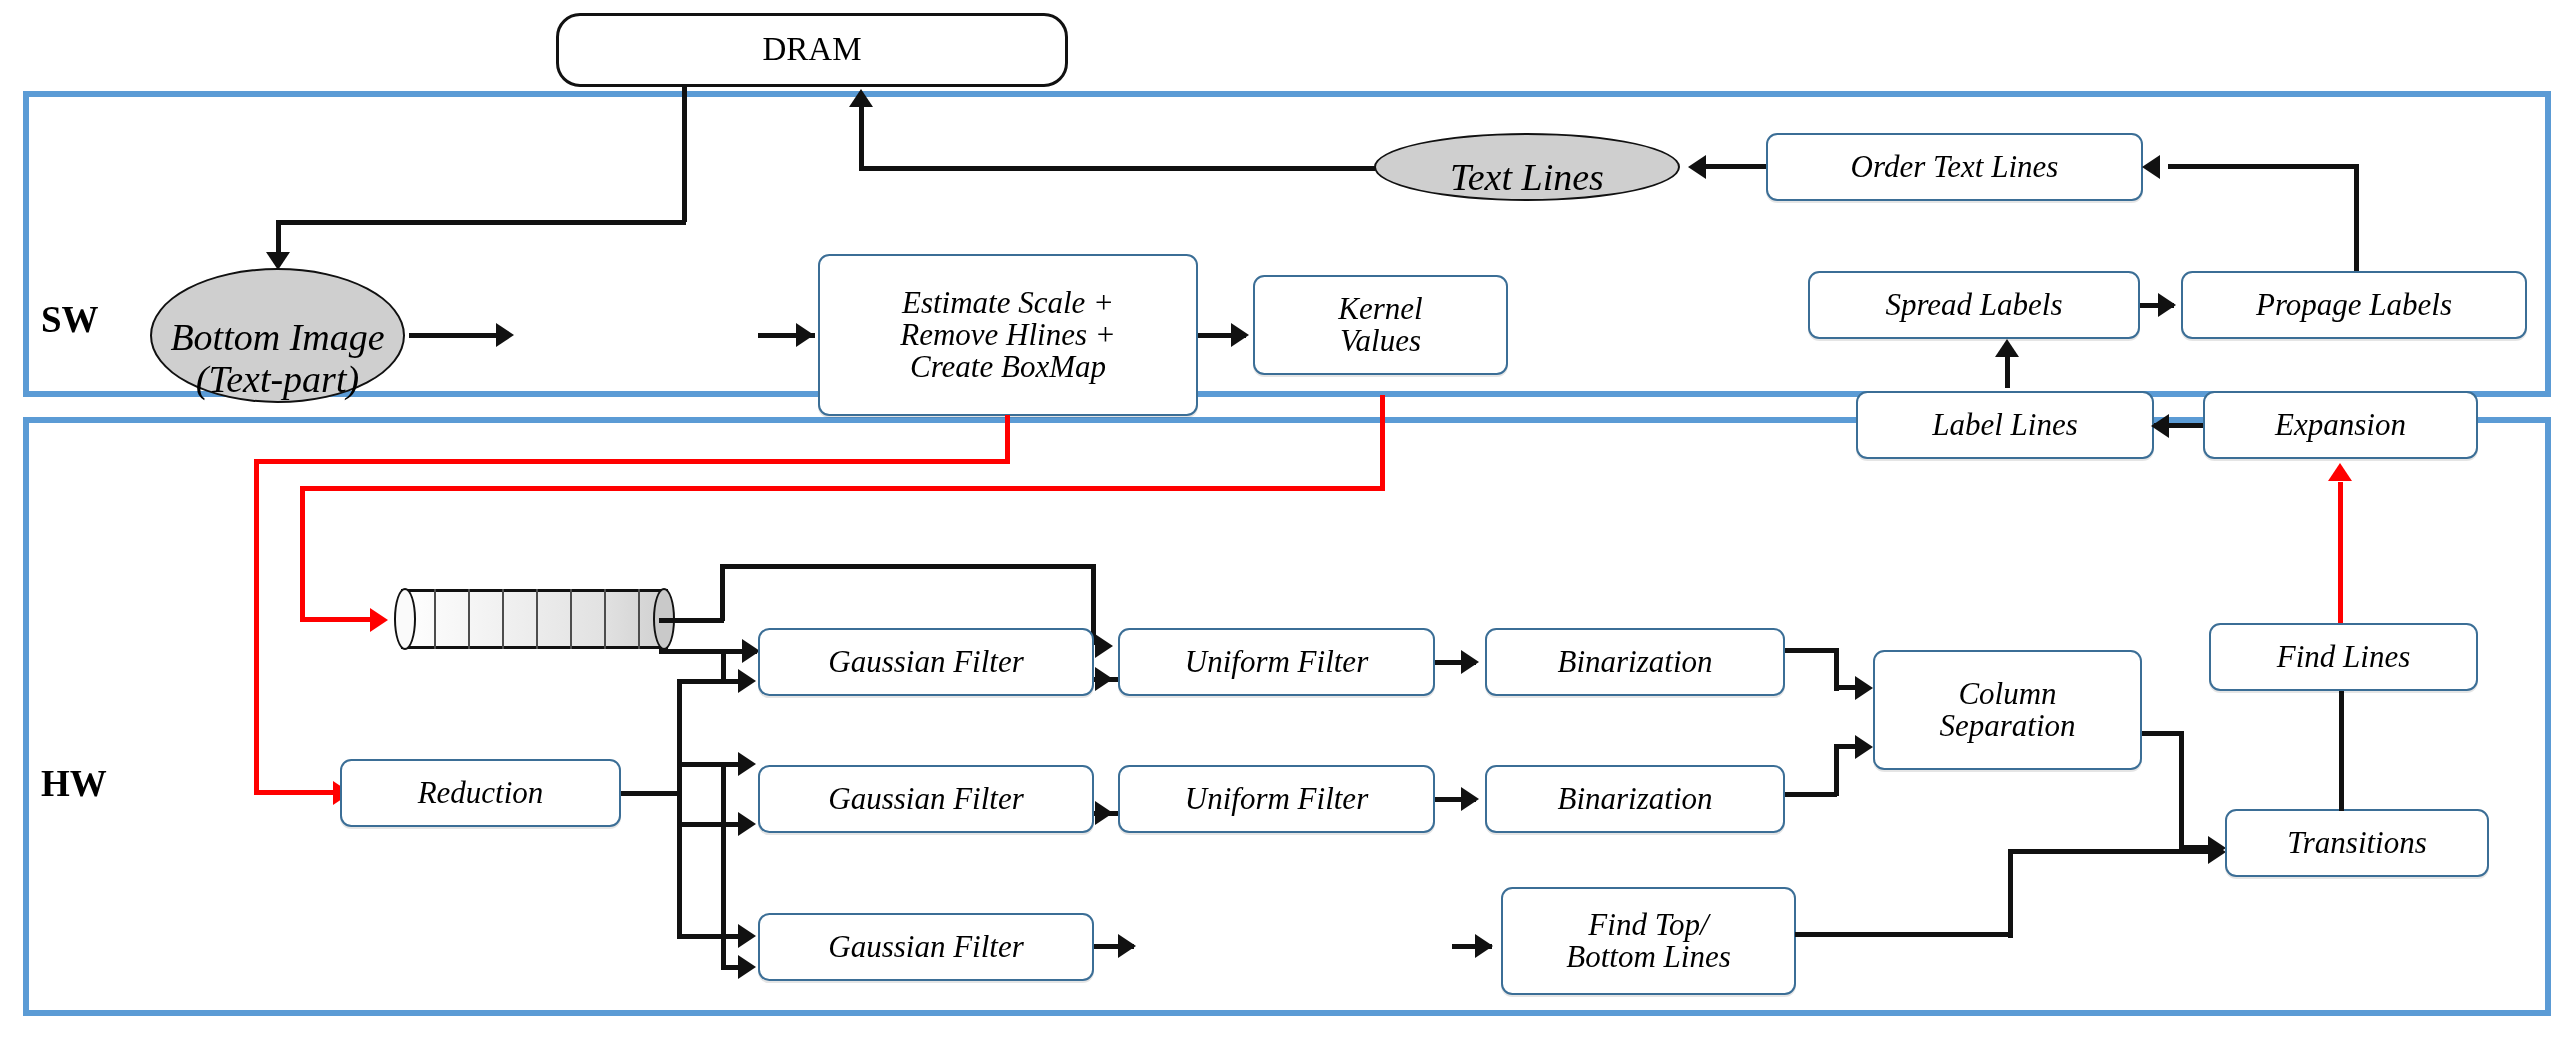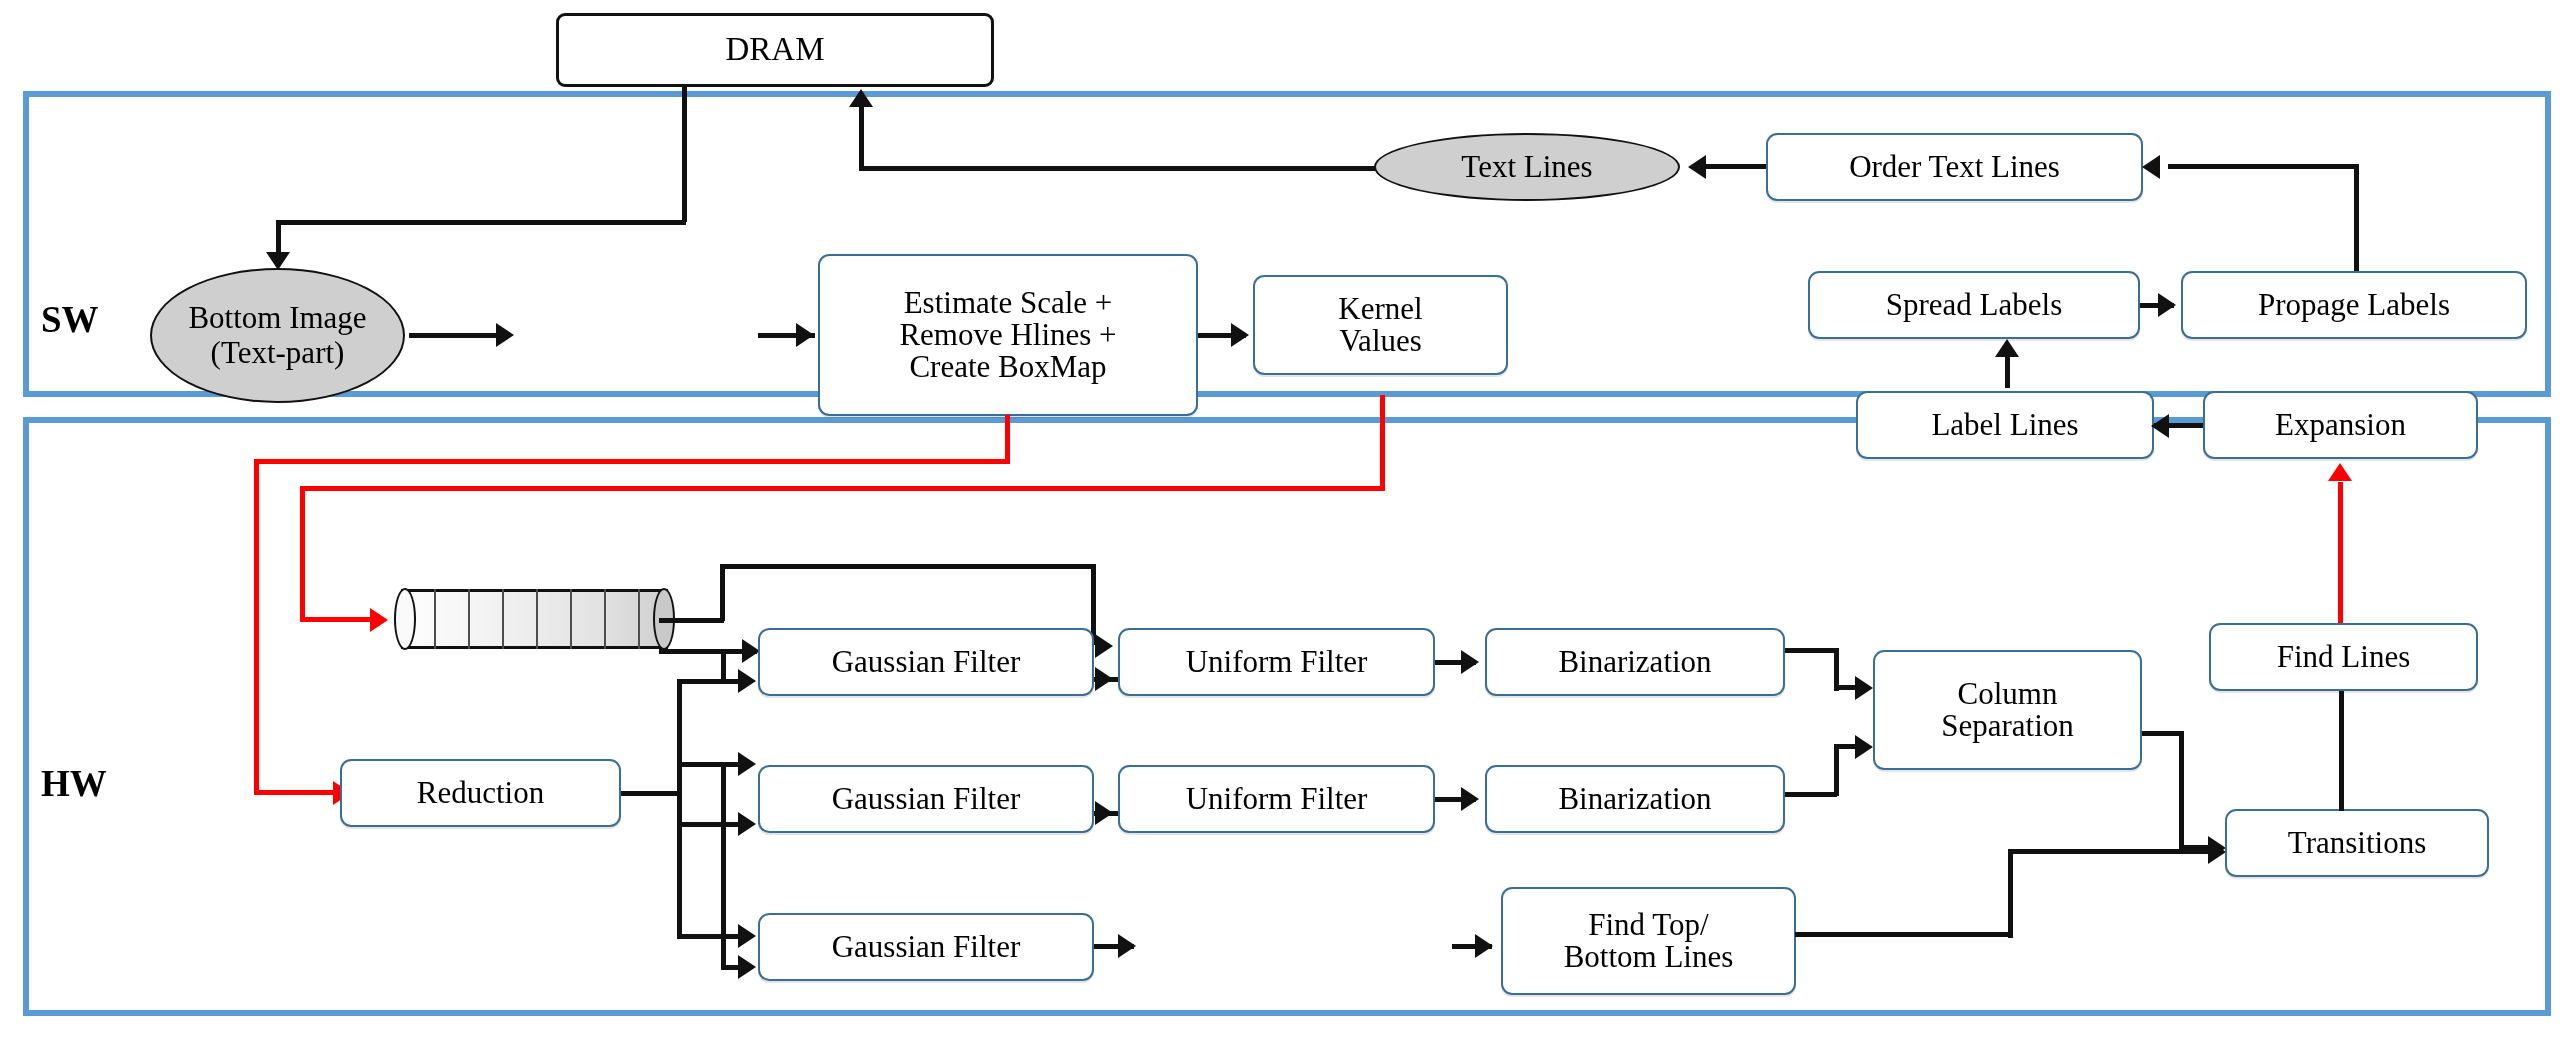--- a/index.html
+++ b/index.html
@@ -11,31 +11,31 @@
 
   
   .part-label{position:absolute;font-family:"Liberation Serif","DejaVu Serif",serif;
               font-weight:bold;font-size:37px;color:#000;line-height:1;}
 
   
   .pbox{position:absolute;box-sizing:border-box;border:2.8px solid #3b6e96;border-radius:11.3px;
         background:#ffffff;display:flex;align-items:center;justify-content:center;
         text-align:center;color:#000;font-size:31px;line-height:1.03;
         padding:1.4px 7px;box-shadow:0 2.1px 0 rgba(0,0,0,0.10);}
-  .pbox span{display:block;white-space:pre-line;}
+  .pbox span{display:block;white-space:pre-line;font-style:italic;}
 
   
   .dram{position:absolute;box-sizing:border-box;border:3.5px solid #111;border-radius:24px;
         background:#fff;display:flex;align-items:center;justify-content:center;
         font-size:33px;color:#000;z-index:6;}
 
   
   .ellipse{position:absolute;box-sizing:border-box;border:2.8px solid #111;border-radius:50%;
-           background:#cfcfcf;display:flex;align-items:center;justify-content:center;
-           text-align:center;font-size:31px;line-height:1.12;color:#000;}
+           background:#cfcfcf;display:flex;align-items:flex-end;justify-content:center;
+           text-align:center;font-size:38px;line-height:1.12;color:#000;font-style:italic;}
   .ellipse span{display:block;white-space:pre-line;}
 
   
   .cyl{position:absolute;}
   .cyl .body{position:absolute;left:7px;top:0;right:7px;bottom:0;
              border-top:3.5px solid #111;border-bottom:3.5px solid #111;
              background:linear-gradient(90deg,#ffffff 0%,#f2f2f2 35%,#e2e2e2 75%,#cfcfcf 100%);}
   .cyl .seg{position:absolute;top:0;bottom:0;width:0;border-left:2.1px solid #4d4d4d;}
   .cyl .capL{position:absolute;left:0;top:-1.4px;bottom:-1.4px;width:18.4px;border:2.8px solid #111;
              border-radius:50%/50%;background:#fafafa;}
@@ -62,21 +62,21 @@
 <body>
 
 <div id="root">
 
   <div class="partition" style="left:23px;top:91px;width:2528px;height:306px;"></div>
   <div class="partition" style="left:23px;top:417px;width:2528px;height:599px;"></div>
 
   <div class="part-label" style="left:41px;top:301px;">SW</div>
   <div class="part-label" style="left:41px;top:765px;">HW</div>
 
-  <div class="dram" style="left:556px;top:12.8px;width:438px;height:74px;border-radius:9px;">
+  <div class="dram" style="left:556px;top:12.8px;width:512px;height:74px;">
     <span>DRAM</span>
   </div>
 
   <div class="ln v" style="left:682px;top:86px;height:136px;"></div>
   <div class="ln h" style="left:276px;top:220px;width:410px;"></div>
   <div class="ln v" style="left:276px;top:220px;height:37px;"></div>
   <div class="ar d" style="left:266px;top:252px;"></div>
 
   <div class="ln h" style="left:859px;top:166px;width:516px;"></div>
   <div class="ln v" style="left:859px;top:106px;height:62px;"></div>

